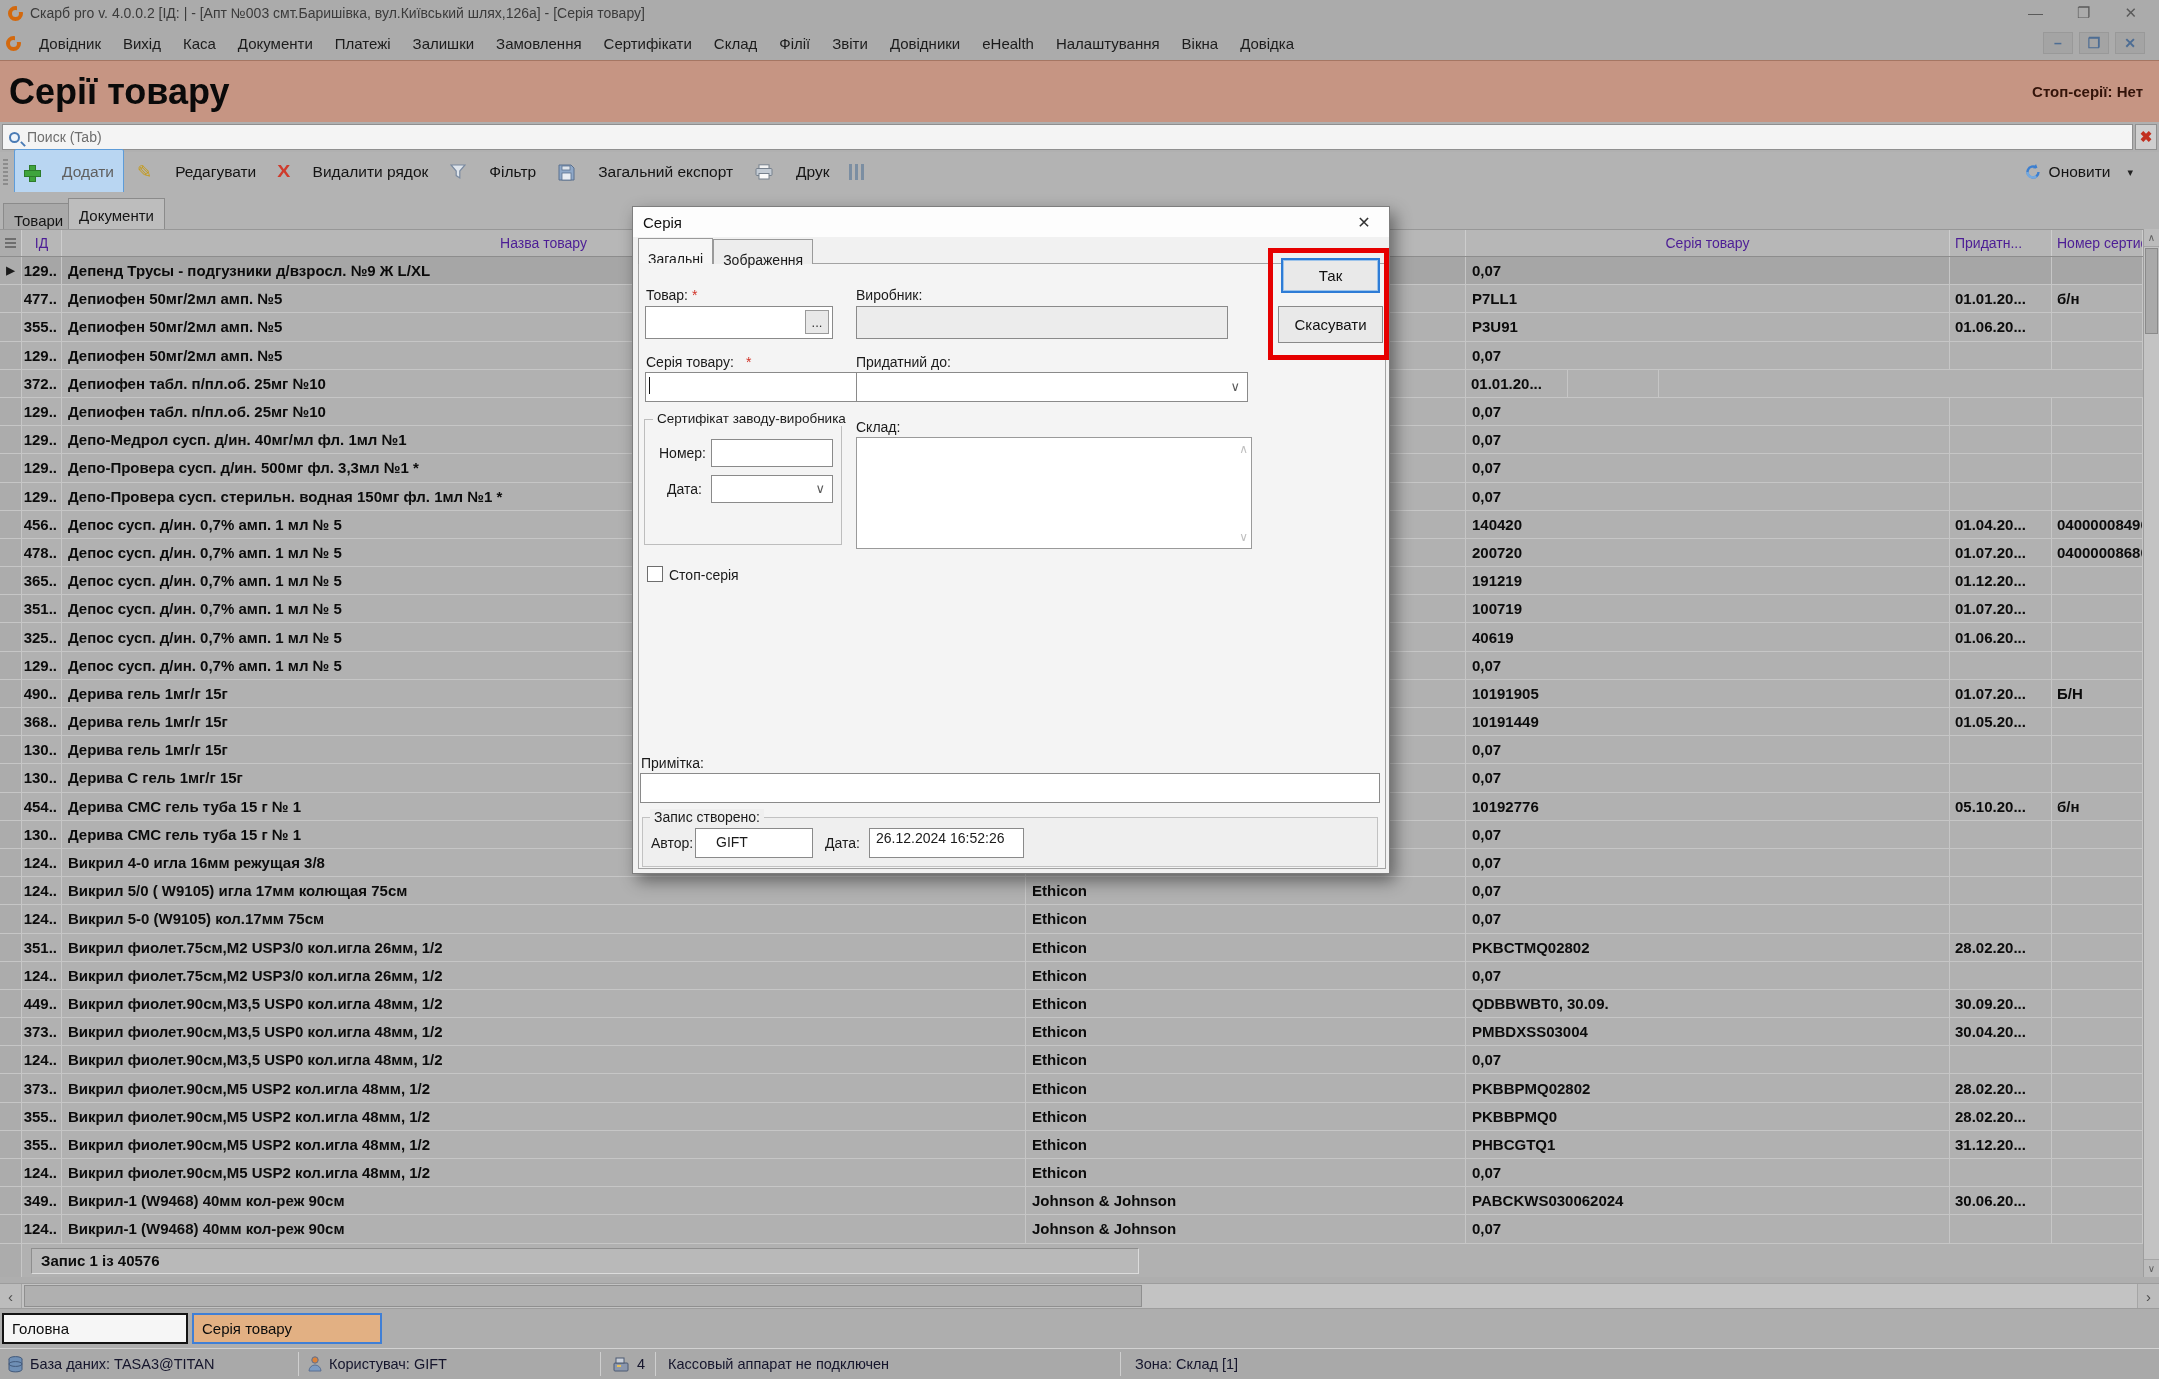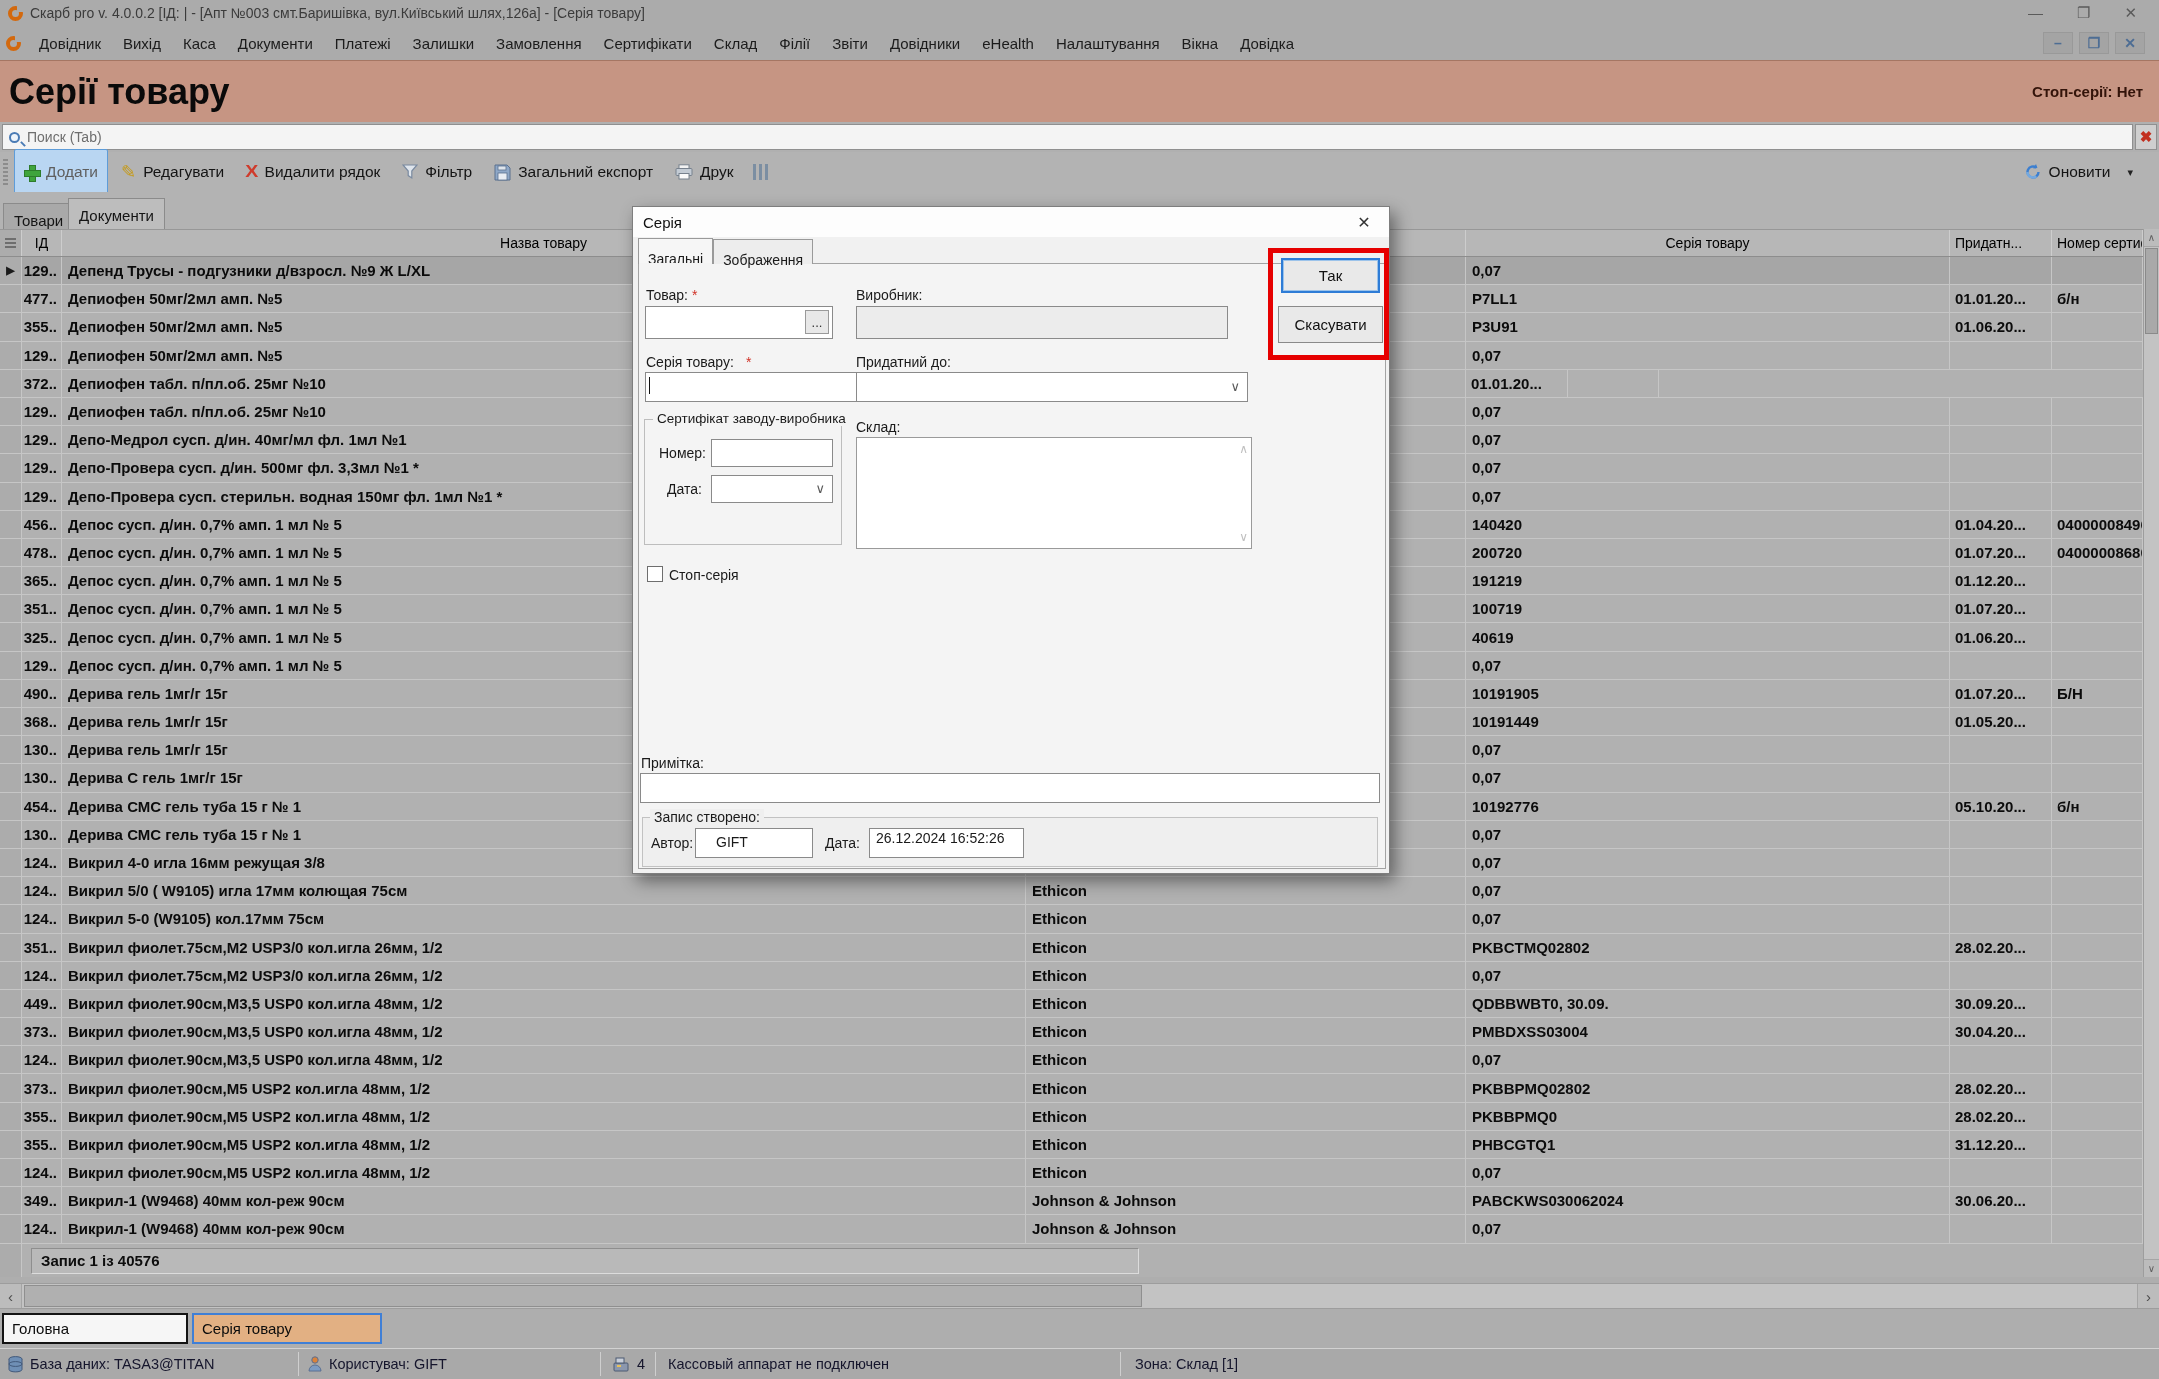--- a/index.html
+++ b/index.html
@@ -27,41 +27,41 @@
   
   .searchrow{position:absolute;top:122px;left:0;width:2159px;height:30px;background:#b0b0b0;display:flex;align-items:center;padding:1px 2px}
   .searchbox{flex:1;height:26px;background:#f4f4f4;border:1px solid #8f8f8f;display:flex;align-items:center;padding:0 6px;color:#6e6e6e;font-size:14px}
   .mag{width:11px;height:11px;border:2px solid #4a7bb5;border-radius:50%;position:relative;margin-right:7px;background:#eef4fb}
   .mag:after{content:"";position:absolute;left:9px;top:9px;width:6px;height:2px;background:#4a7bb5;transform:rotate(45deg)}
   .search-clear{width:22px;height:26px;margin-left:2px;background:#cfcfcf;border:1px solid #909090;display:flex;align-items:center;justify-content:center;color:#c22f1e;font-weight:900;font-size:15px}
 
   
   .toolbar{position:absolute;top:152px;left:0;width:2159px;height:40px;background:#b3b3b3;display:flex;align-items:center;font-size:15.5px;color:#141414}
   .grip{width:5px;height:26px;margin:0 6px 0 3px;background-image:repeating-linear-gradient(#8c8c8c 0 2px,transparent 2px 4px);background-size:2px 100%;background-repeat:repeat-x}
-  .tbtn{display:flex;align-items:center;gap:7px;padding:13px 9px;margin-right:4px;cursor:default}
+  .tbtn{display:flex;align-items:center;gap:23px;padding:13px 9px;margin-right:4px;cursor:default}
   .tbtn-add{background:#b9d6f2;border:1px solid #5e9cd8;border-radius:2px;color:#5f5f5f}
   .plus-ic{position:relative;width:15px;height:15px}
   .plus-ic:before,.plus-ic:after{content:"";position:absolute;background:#3fa43c;border:1px solid #2d7c2b}
   .plus-ic:before{left:5px;top:0;width:5px;height:15px}
   .plus-ic:after{left:0;top:5px;width:15px;height:5px}
   .xdel{color:#cf3b2c;font-weight:900;font-size:17px;transform:scaleX(1.15)}
   .pencil{color:#c59a18;font-size:18px;transform:rotate(0deg)}
   .cols-ic{width:16px;height:16px;background-image:repeating-linear-gradient(90deg,#7b8ea2 0 3px,transparent 3px 6px);margin-left:6px}
   .refresh-wrap{margin-left:auto;display:flex;align-items:center;gap:7px;padding-right:26px}
   .caret-down{font-size:11px;color:#222;margin-left:10px}
 
   
   .viewtabs{position:absolute;top:192px;left:0;width:2159px;height:37px;background:#b3b3b3}
   .vtab{position:absolute;bottom:0;font-size:15px;padding:8px 10px;border:1px solid #8b8b8b;border-bottom:none;background:#a9a9a9;color:#151515}
   .vtab.inactive{left:3px;height:26px}
   .vtab.active{left:68px;height:31px;background:#bdbdbd;z-index:2}
 
   
   .table{position:absolute;top:229px;left:0;width:2159px;height:1048px;background:#b1b1b1}
-  .thead{display:flex;height:28px;background:#b7b7b7;border-top:1px solid #979797;border-bottom:1px solid #8d8d8d;font-size:14px;color:#000000;align-items:center}
+  .thead{display:flex;height:28px;background:#b7b7b7;border-top:1px solid #979797;border-bottom:1px solid #8d8d8d;font-size:14px;color:#4c1d95;align-items:center}
   .thead .c{height:100%;display:flex;align-items:center;border-right:1px solid #cdcdcd;overflow:hidden;white-space:nowrap}
   .tbody{height:987px;overflow:hidden}
   .trow{display:flex;height:28.2px;border-bottom:1px solid #c6c6c6;font-size:15px;font-weight:bold;color:#0b0b0b;align-items:center;background:#b1b1b1}
   .trow.selected{background:#a6a6a6}
   .trow .c{height:100%;display:flex;align-items:center;border-right:1px solid #c6c6c6;overflow:hidden;white-space:nowrap}
   .c-ind{width:22px;justify-content:center;font-size:11px;color:#1a1a1a;background:#acacac}
   .c-id{width:40px;justify-content:flex-end;padding-right:4px}
   .c-name{width:964px;padding-left:6px}
   .c-mfr{width:440px;padding-left:6px}
   .c-series{width:484px;padding-left:6px}

